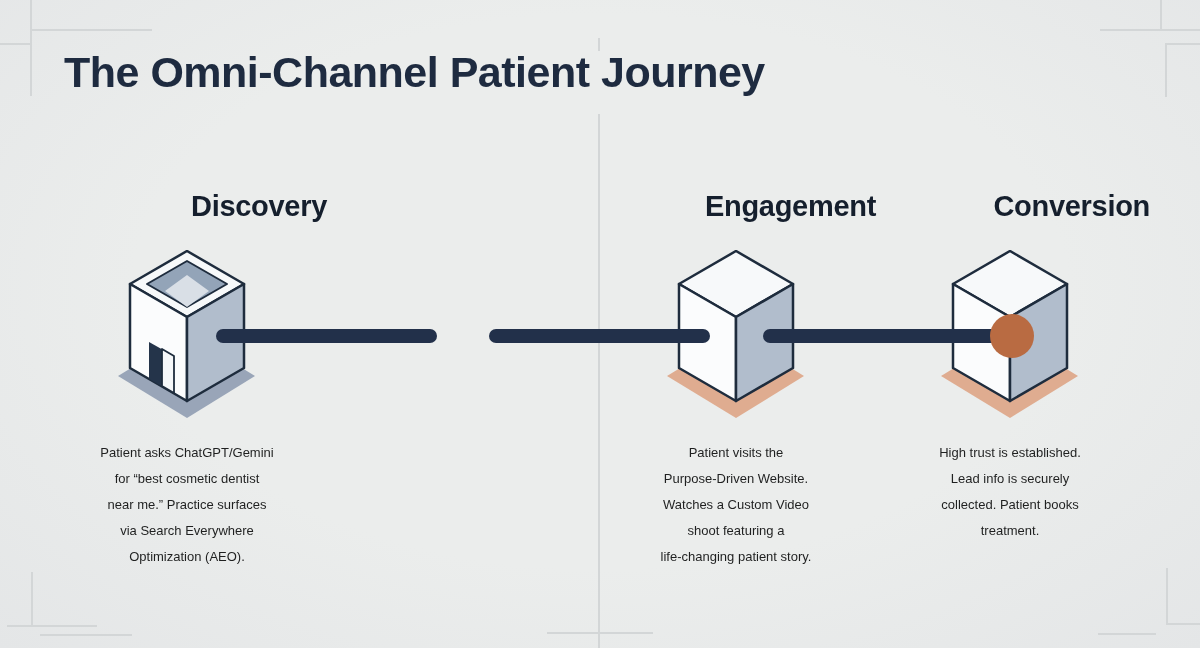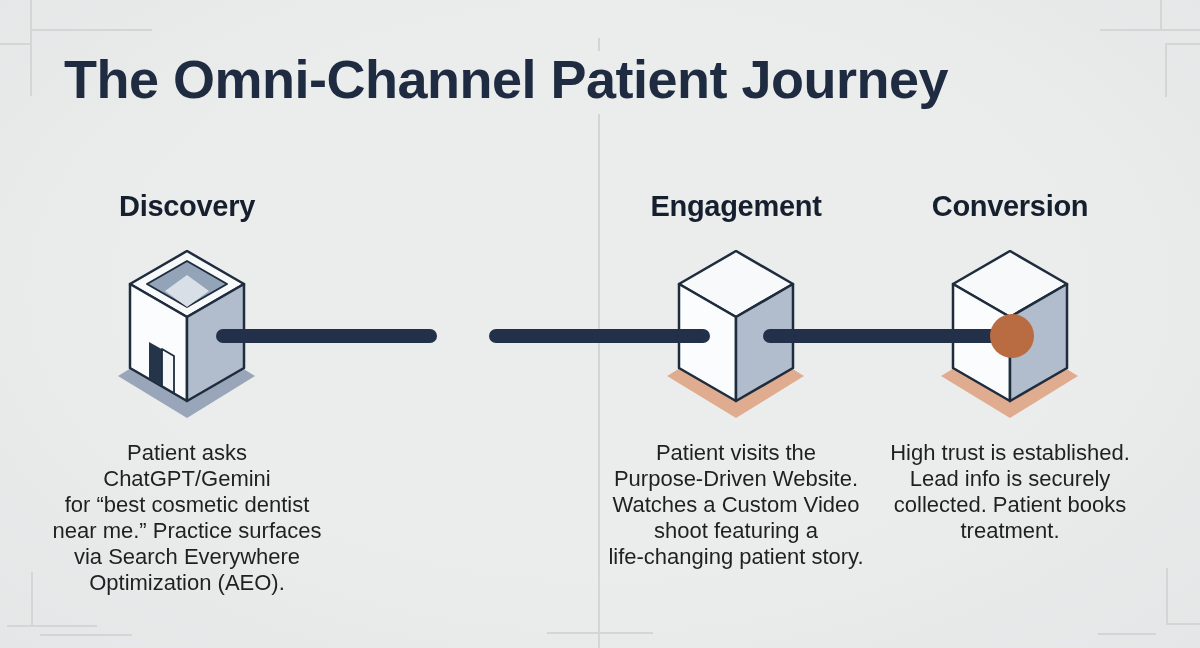--- a/index.html
+++ b/index.html
@@ -10,31 +10,31 @@
   }
   html,body{margin:0;padding:0;}
   body{font-family:"Liberation Sans","DejaVu Sans",sans-serif;}
   .canvas{
     position:relative;width:1200px;height:648px;overflow:hidden;
     background:radial-gradient(ellipse at 50% 45%, #ebedec 55%, #e4e6e7 100%);
   }
   .mark{position:absolute;background:var(--grid-line);}
   .title{
     position:absolute;left:64px;top:48px;width:900px;
-    font-size:54px;font-weight:bold;letter-spacing:-0.5px;color:var(--title-text);
+    font-size:43px;font-weight:bold;letter-spacing:-0.5px;color:var(--title-text);
   }
   .stage{position:absolute;top:190px;width:280px;height:420px;}
   .stage-label{
-    position:absolute;top:0;left:0;width:100%;text-align:center;
+    position:absolute;top:0;left:0;width:100%;text-align:right;
     font-size:29px;font-weight:bold;letter-spacing:-0.3px;color:var(--label-text);
   }
   .stage-icon{position:absolute;top:60px;left:70px;width:140px;height:180px;}
   .stage-desc{
     position:absolute;top:250px;left:-6px;width:292px;text-align:center;
-    font-size:22px;line-height:26px;color:var(--body-text);white-space:pre-line;
+    font-size:13px;line-height:26px;color:var(--body-text);white-space:pre-line;
   }
   .connector{
     position:absolute;top:329px;height:14px;border-radius:7px;background:var(--connector);z-index:5;
   }
   .node-circle{
     position:absolute;left:990px;top:314px;width:44px;height:44px;border-radius:50%;
     background:var(--node-circle);z-index:6;
   }
   svg polygon{stroke-linejoin:round;}
 </style>

